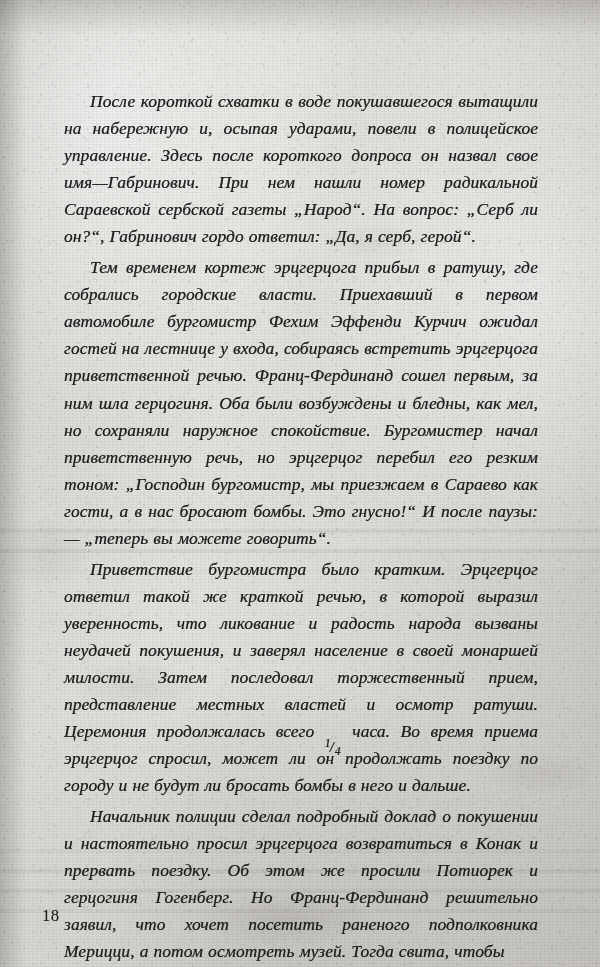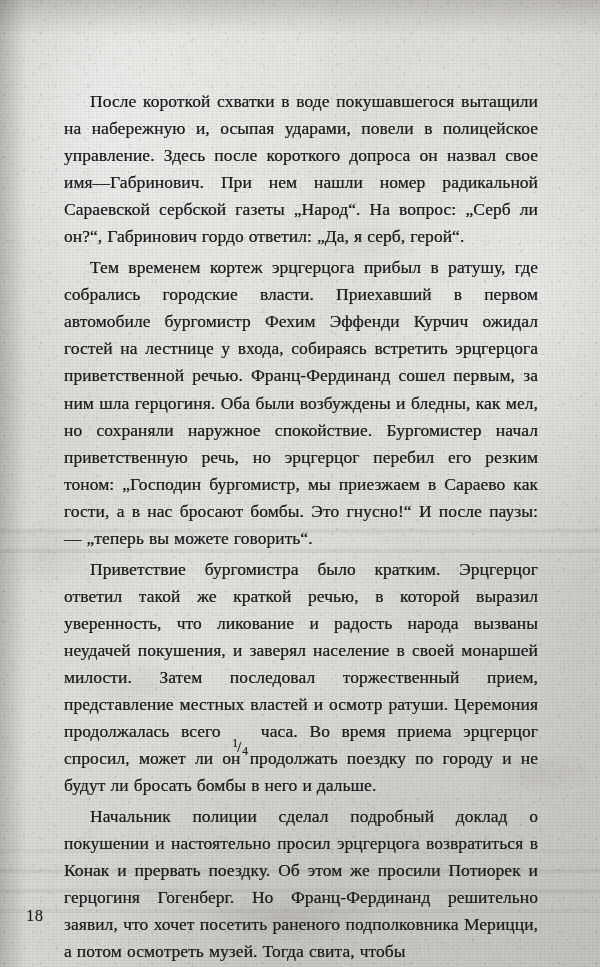--- a/index.html
+++ b/index.html
@@ -83,20 +83,21 @@
                 linear-gradient(to bottom, transparent 0 845px, #000 858px, #000 905px, transparent 920px);
   }
 
   
   #textblock {
     position: absolute;
     left: 64px;
     top: 88px;
     width: 474px;
     z-index: 5;
+    font-style: italic;
   }
   .para {
     margin: 0;
     text-align: justify;
     text-justify: inter-word;
     font-size: 17.4px;
     line-height: 27.05px;
     letter-spacing: 0.1px;
     word-spacing: 0.6px;
     color: #1d1d1d;
@@ -126,21 +127,21 @@
   }
   .frac .den {
     position: absolute;
     left: 10px;
     top: 1px;
     font-size: 11.5px;
   }
 
   #pagenum {
     position: absolute;
-    left: 26px;
+    left: 42px;
     top: 906px;
     font-size: 16.5px;
     font-family: "Liberation Serif", "DejaVu Serif", serif;
     color: #1d1d1d;
     letter-spacing: 0.4px;
     z-index: 5;
     text-shadow: 0.35px 0 0 rgba(29,29,29,0.40);
   }
 
   

